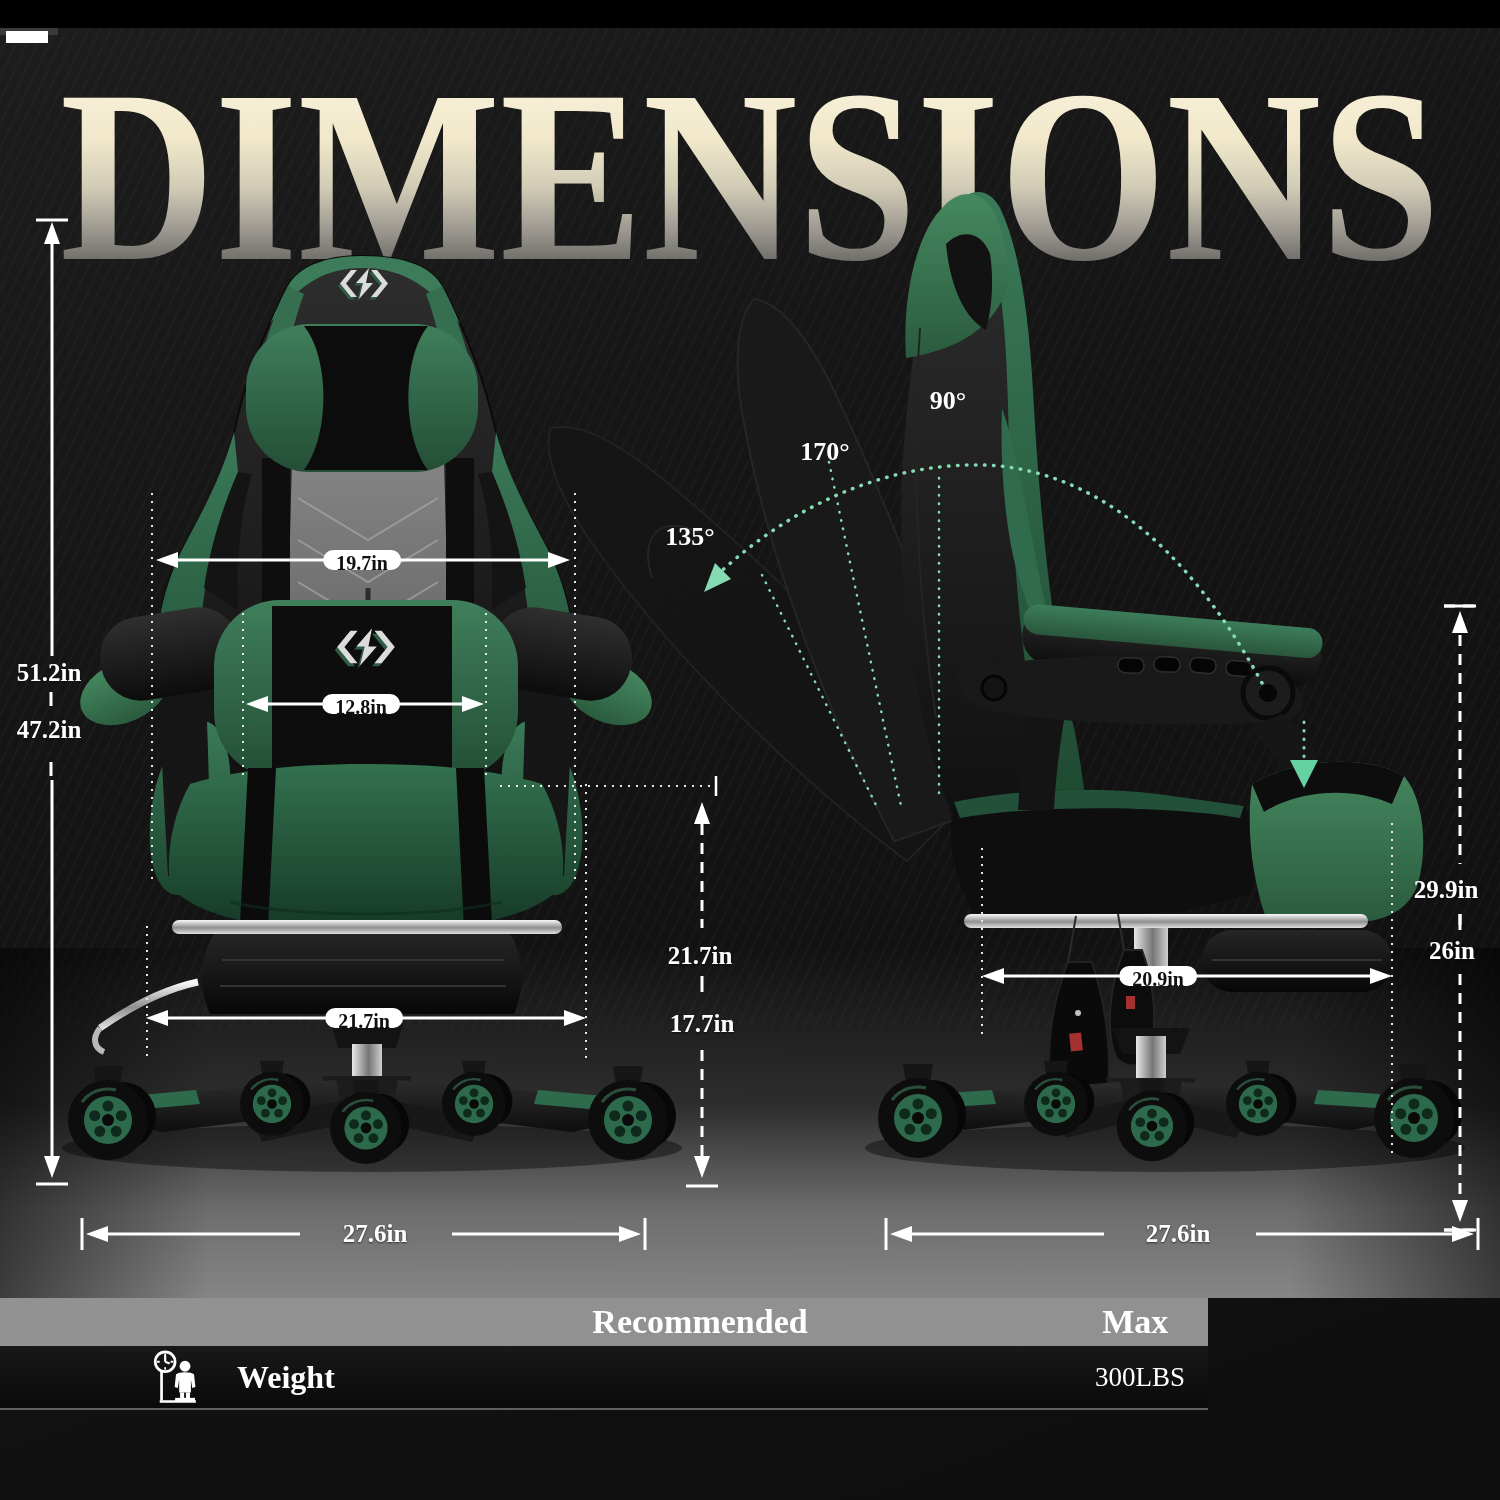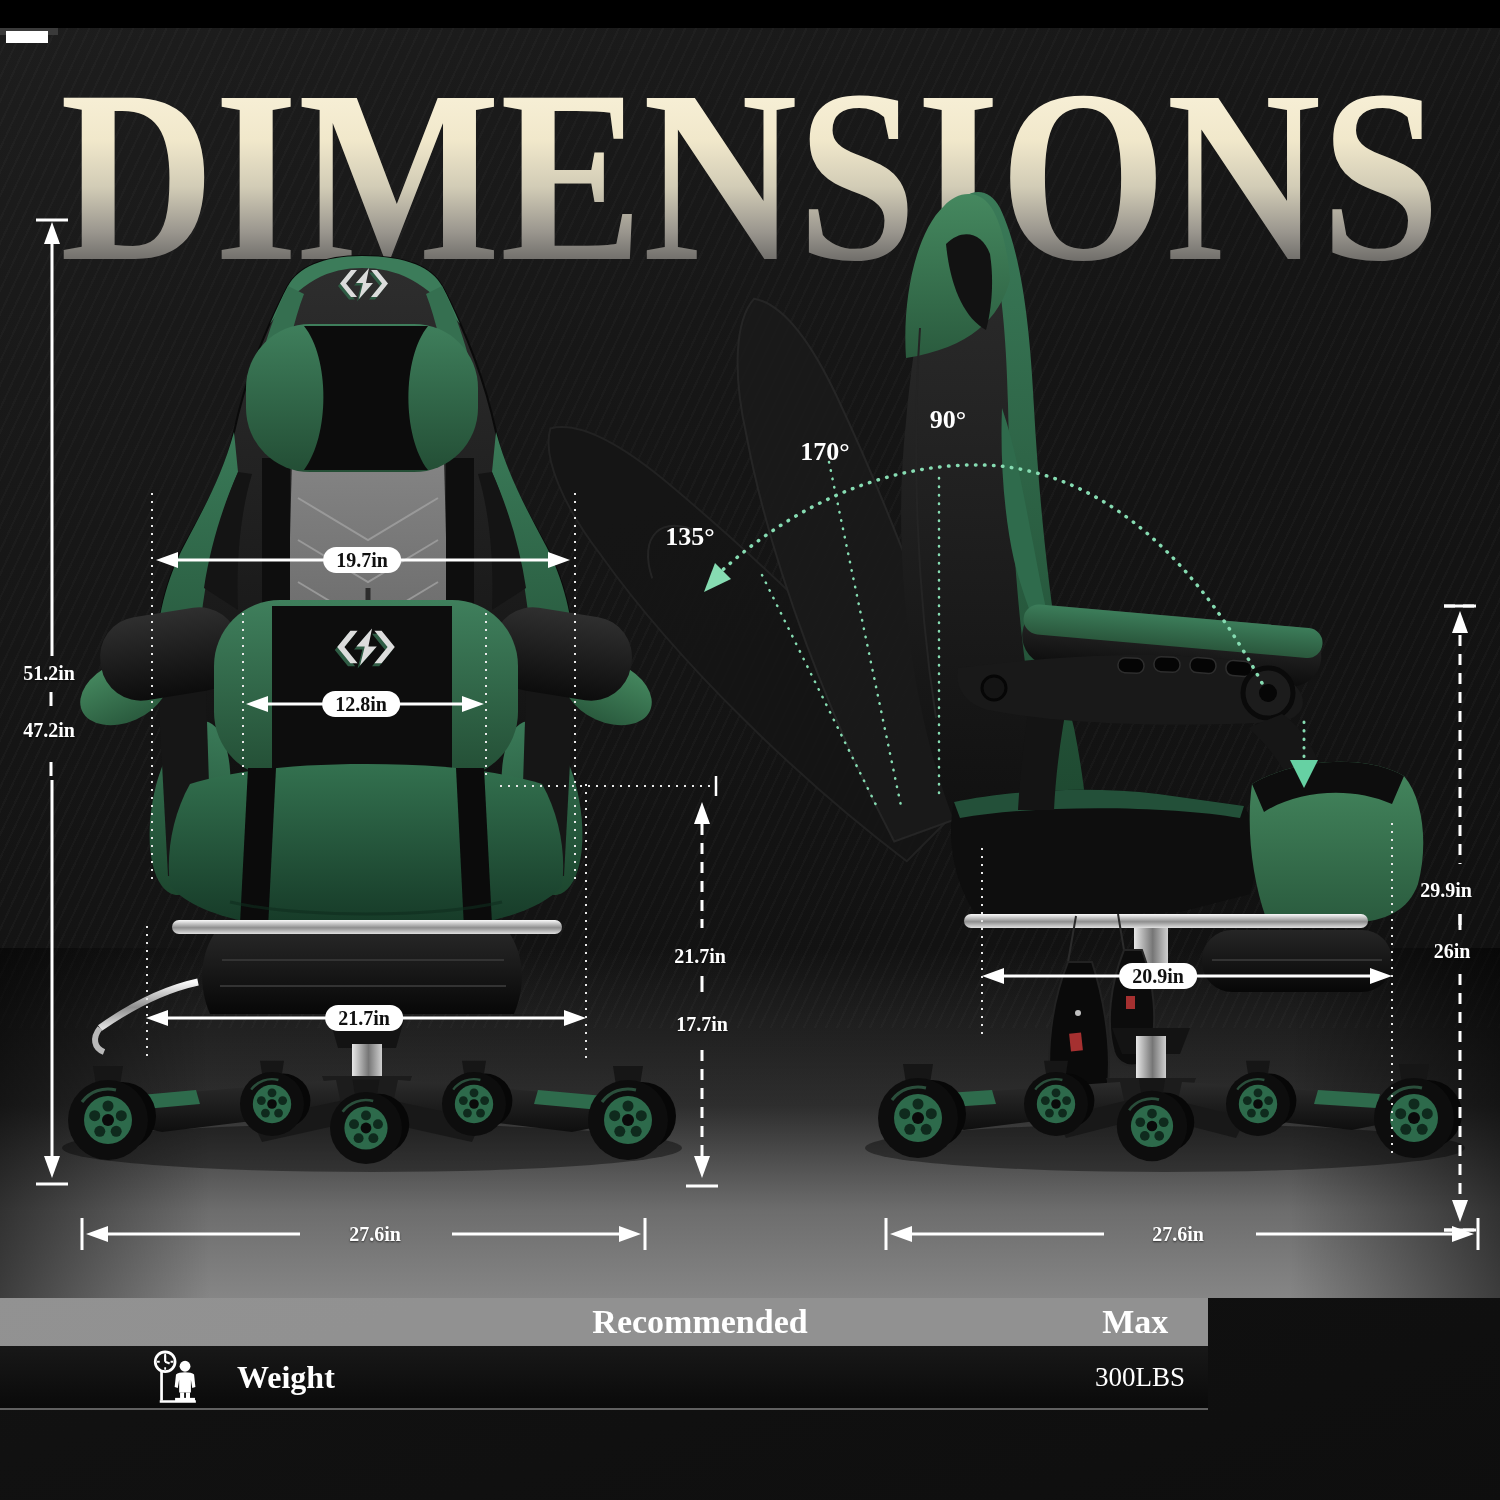--- a/index.html
+++ b/index.html
@@ -13,25 +13,25 @@
     background:repeating-linear-gradient(115deg,rgba(255,255,255,0.025) 0 2px,transparent 2px 10px);
     pointer-events:none;}
   .floor{position:absolute;left:0;top:920px;width:1500px;height:350px;
     background:
       linear-gradient(90deg,rgba(0,0,0,.55) 0%,rgba(0,0,0,0) 14%,rgba(0,0,0,0) 86%,rgba(0,0,0,.55) 100%),
       linear-gradient(180deg,rgba(20,20,20,0) 0%,rgba(80,80,80,.45) 45%,rgba(125,125,125,.85) 75%,rgba(136,136,136,.98) 100%);}
   .artifact-a{position:absolute;left:0;top:0;width:58px;height:7px;background:#3a3a3a;}
   .artifact-b{position:absolute;left:6px;top:3px;width:42px;height:12px;background:#fff;}
   svg.scene{position:absolute;left:0;top:0;}
   .lbl{position:absolute;transform:translate(-50%,-50%);color:#fff;font-weight:bold;
-    font-size:20px;white-space:nowrap;text-shadow:0 1px 2px rgba(0,0,0,.6);}
+    font-size:25px;white-space:nowrap;text-shadow:0 1px 2px rgba(0,0,0,.6);}
   .angle{position:absolute;transform:translate(-50%,-50%);color:#fff;font-weight:600;
     font-size:26px;white-space:nowrap;}
   .pill{position:absolute;transform:translate(-50%,-50%);background:#fff;color:#101010;
-    font-weight:bold;font-size:20px;line-height:26px;height:26px;padding:0 13px;
+    font-weight:bold;font-size:20px;line-height:26px;height:20px;padding:0 13px;
     border-radius:14px;white-space:nowrap;}
   .spec{position:absolute;left:0;top:1270px;width:1208px;color:#fff;}
   .t-head{height:48px;background:rgba(172,172,172,.83);position:relative;
     font-weight:bold;font-size:34px;line-height:48px;}
   .t-row{height:62px;background:linear-gradient(180deg,#181818,#0a0a0a);
     border-bottom:2px solid #606060;position:relative;font-size:27px;line-height:62px;}
   .t-row .t-label{position:absolute;left:237px;top:0;font-weight:bold;font-size:32px;}
   .t-row .t-icon{position:absolute;left:148px;top:4px;width:56px;height:56px;}
   .col-rec{position:absolute;left:700px;top:0;transform:translateX(-50%);}
   .col-max{position:absolute;left:1140px;top:0;transform:translateX(-50%);}
@@ -344,21 +344,21 @@
   <div class="pill" style="left:362px;top:532px;">19.7in</div>
   <div class="pill" style="left:361px;top:676px;text-align:center;">12.8in</div>
   <div class="pill" style="left:364px;top:990px;">21.7in</div>
   <div class="lbl" style="left:700px;top:928px;">21.7in</div>
   <div class="lbl" style="left:702px;top:996px;">17.7in</div>
   <div class="lbl" style="left:375px;top:1206px;">27.6in</div>
   <div class="lbl" style="left:1178px;top:1206px;">27.6in</div>
   <div class="pill" style="left:1158px;top:948px;">20.9in</div>
   <div class="lbl" style="left:1446px;top:862px;">29.9in</div>
   <div class="lbl" style="left:1452px;top:923px;">26in</div>
-  <div class="angle" style="left:948px;top:392px;">90°</div>
+  <div class="angle" style="left:948px;top:373px;">90°</div>
   <div class="angle" style="left:825px;top:424px;">170°</div>
   <div class="angle" style="left:690px;top:509px;">135°</div>
 
   <div class="spec">
     <div class="t-head">
       <div class="col-rec">Recommended</div>
       <div class="col-max">Max Load</div>
     </div>
     <div class="t-row">
       <span class="t-icon">

